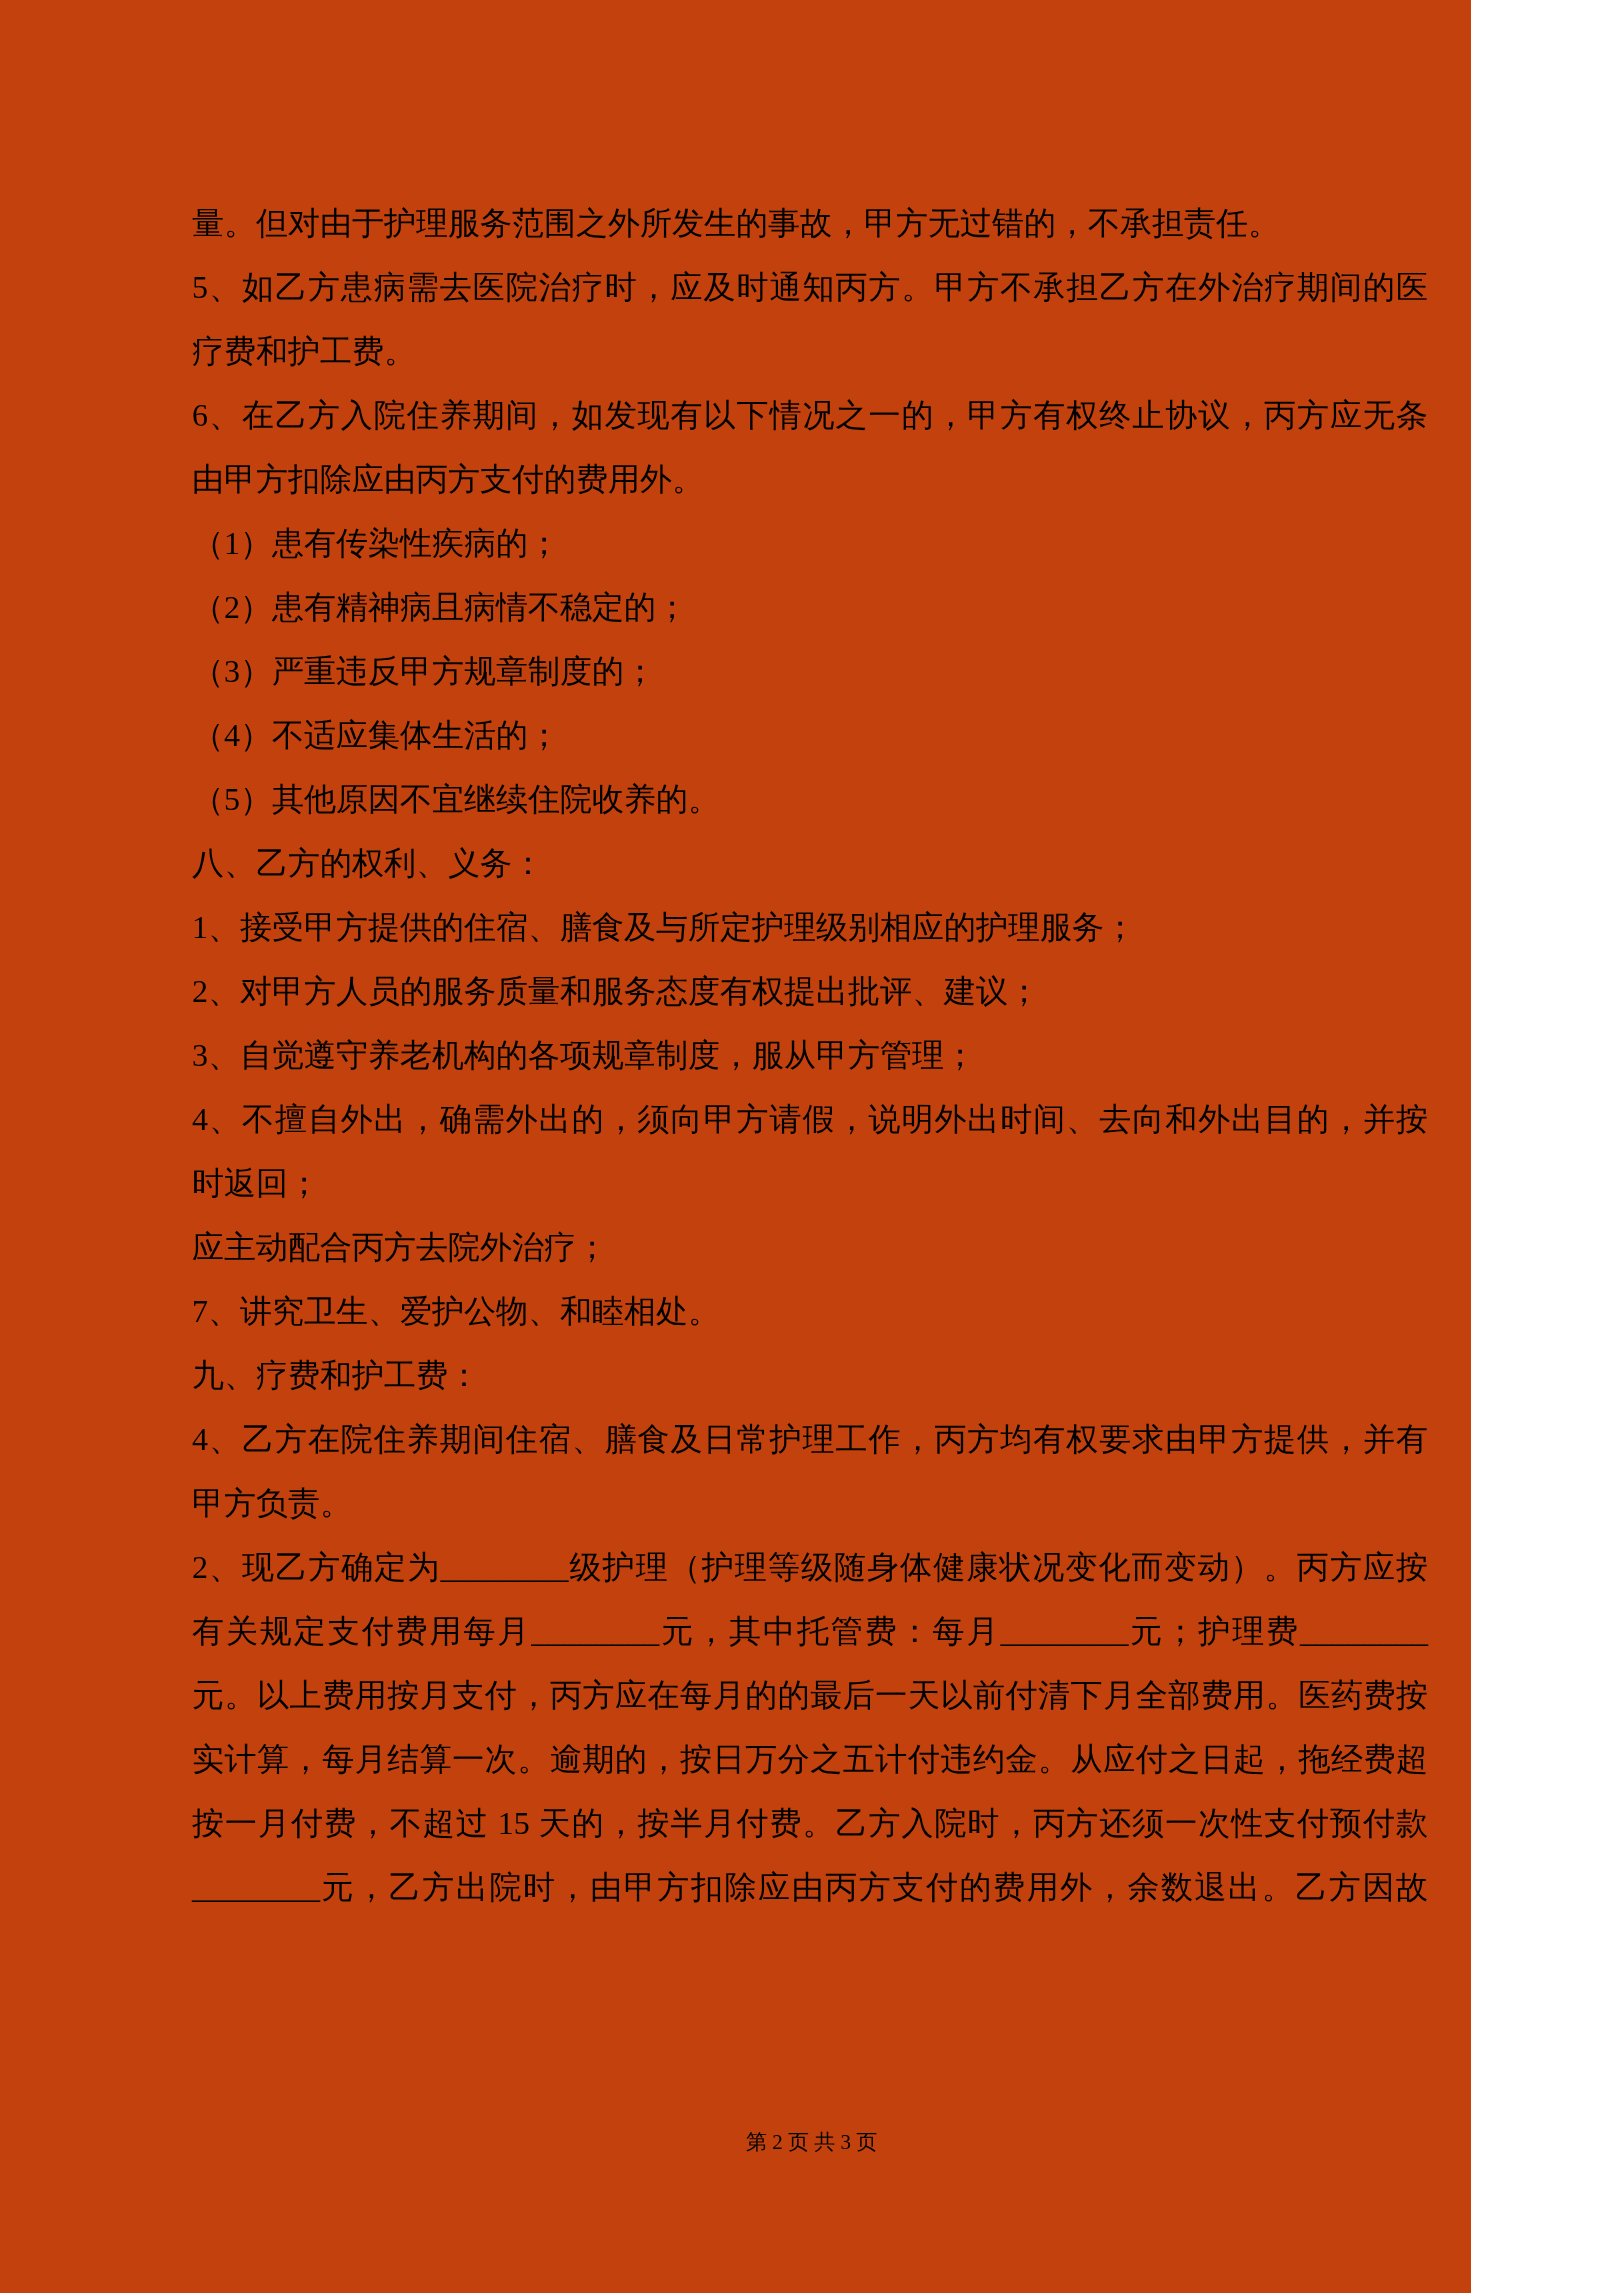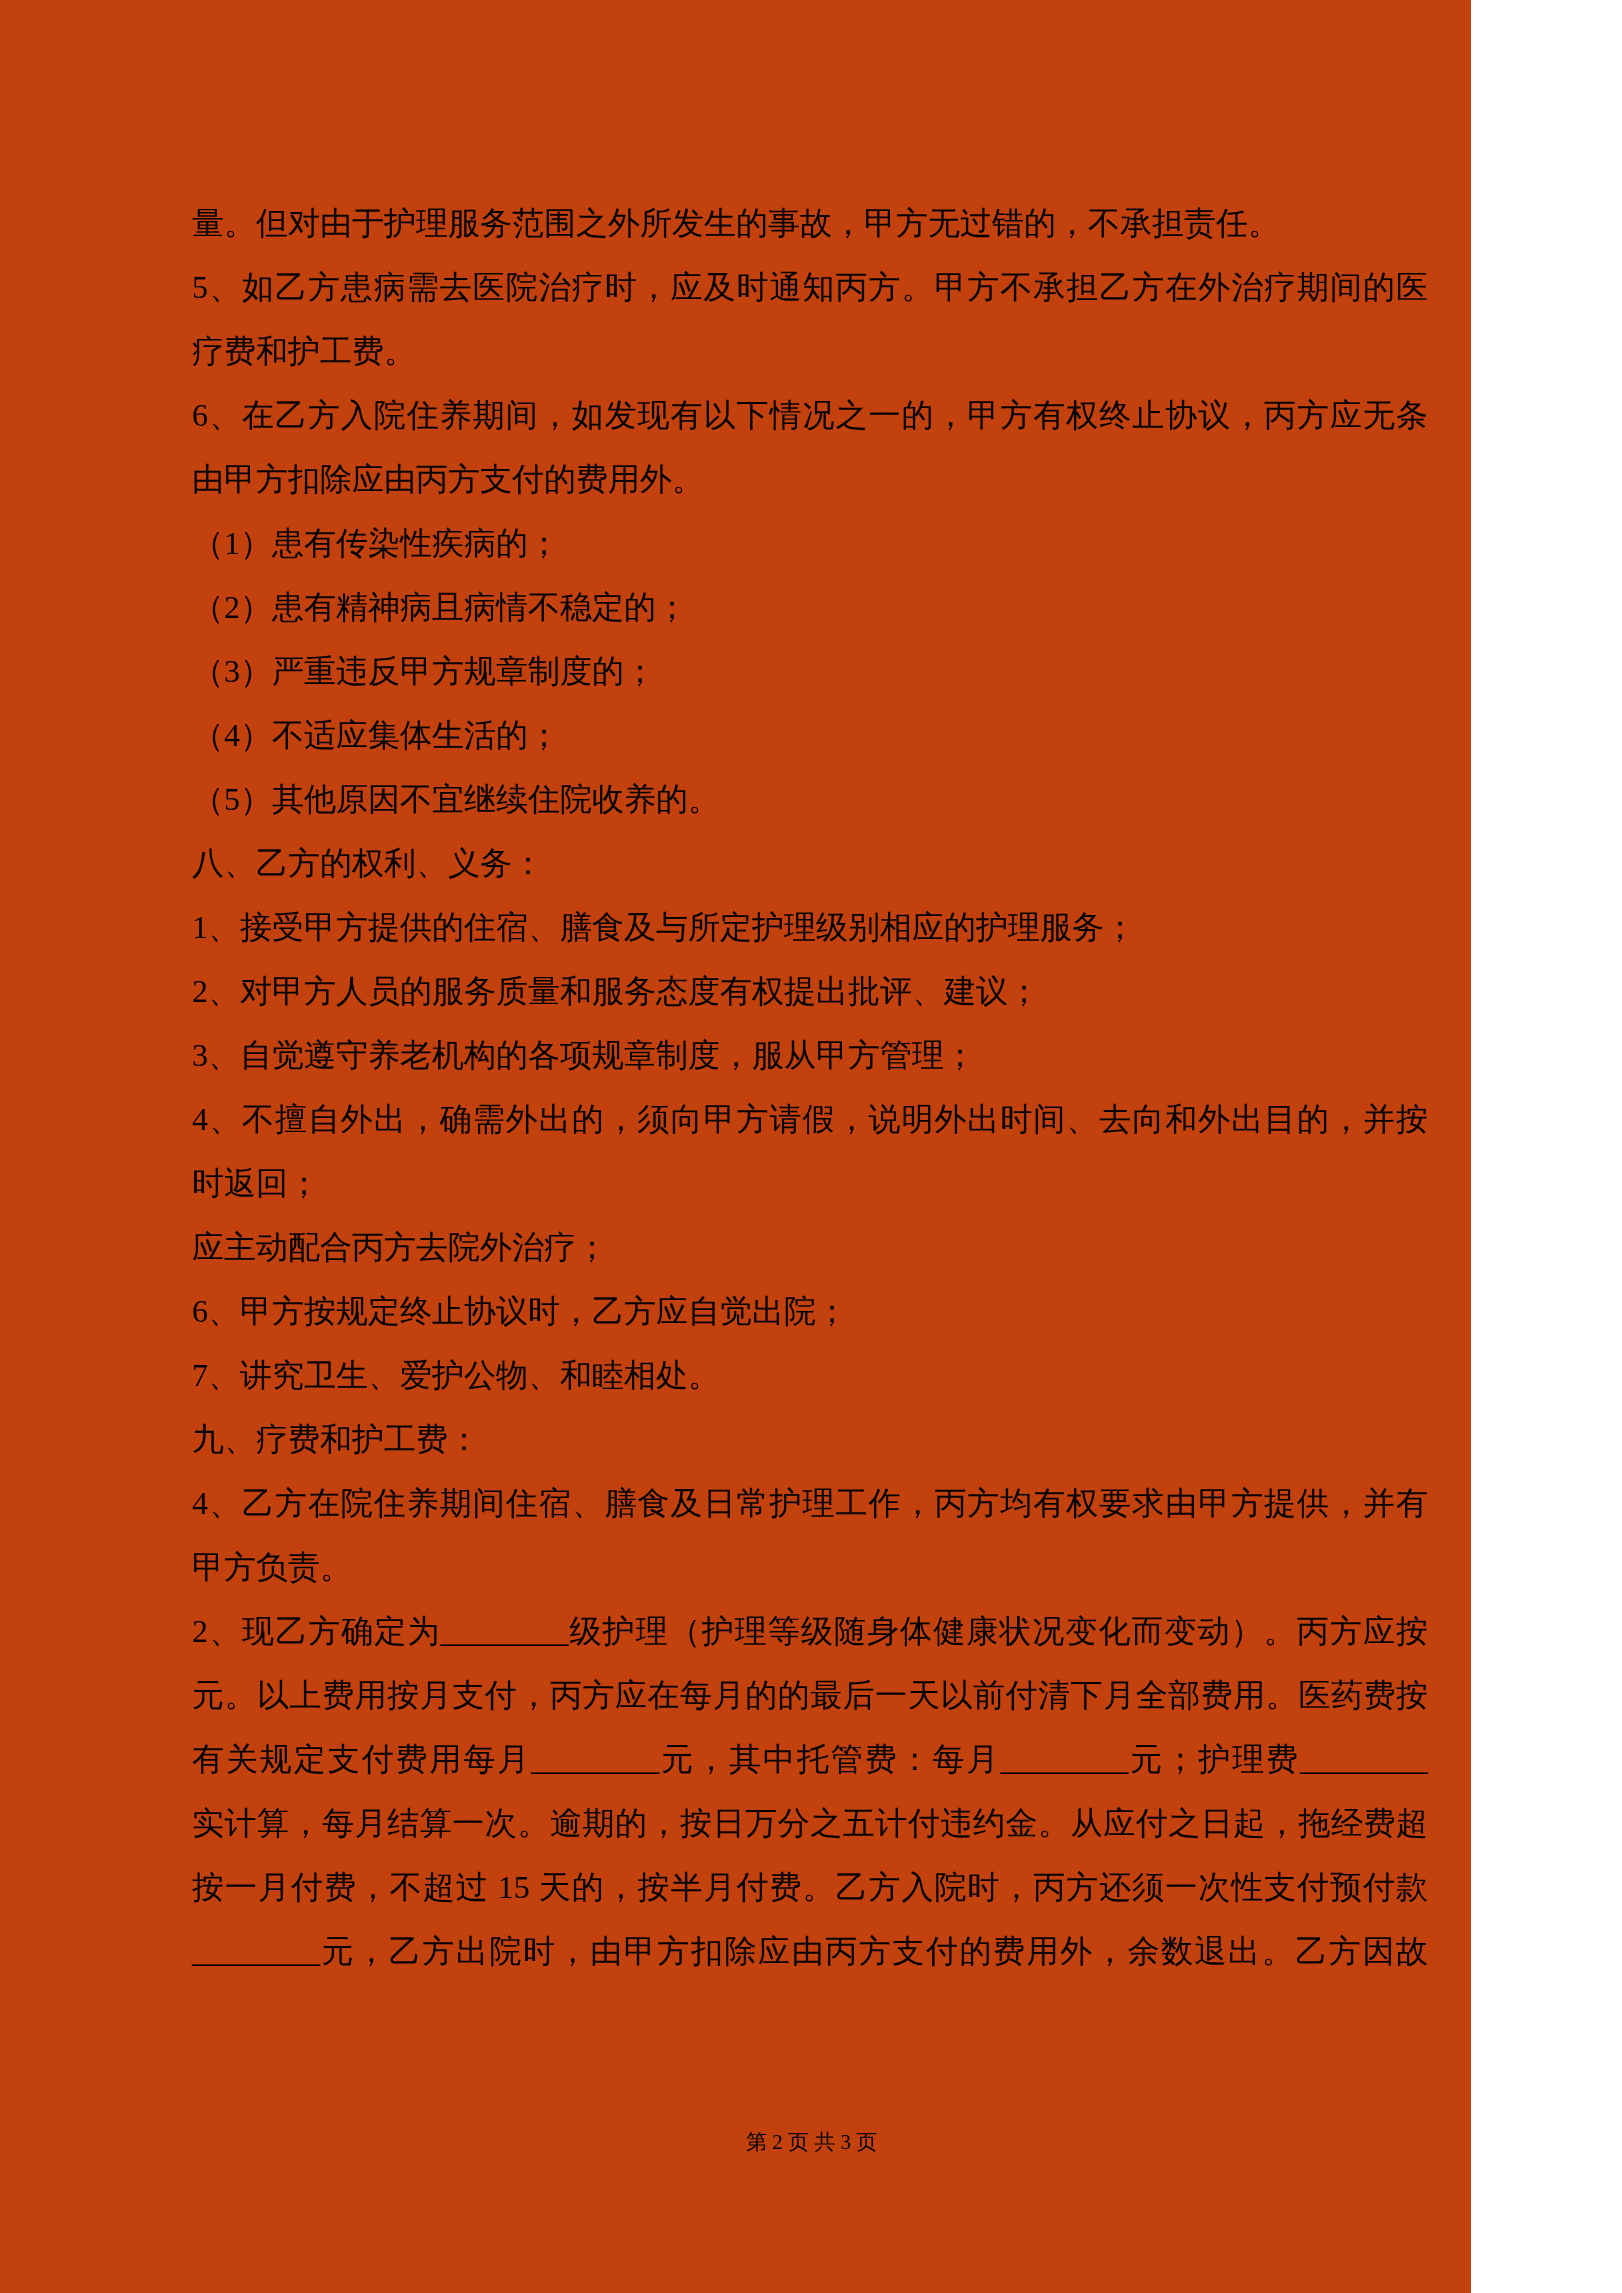--- a/index.html
+++ b/index.html
@@ -64,28 +64,27 @@
     <div class="line">（3）严重违反甲方规章制度的；</div>
     <div class="line">（4）不适应集体生活的；</div>
     <div class="line">（5）其他原因不宜继续住院收养的。</div>
     <div class="line">八、乙方的权利、义务：</div>
     <div class="line">1、接受甲方提供的住宿、膳食及与所定护理级别相应的护理服务；</div>
     <div class="line">2、对甲方人员的服务质量和服务态度有权提出批评、建议；</div>
     <div class="line">3、自觉遵守养老机构的各项规章制度，服从甲方管理；</div>
     <div class="line fill">4、不擅自外出，确需外出的，须向甲方请假，说明外出时间、去向和外出目的，并按</div>
     <div class="line">时返回；</div>
     <div class="line">应主动配合丙方去院外治疗；</div>
-    <div class="line">6、甲方按规定终止协议时，乙方应自觉出院；</div>
     <div class="line">7、讲究卫生、爱护公物、和睦相处。</div>
     <div class="line">九、疗费和护工费：</div>
     <div class="line fill">4、乙方在院住养期间住宿、膳食及日常护理工作，丙方均有权要求由甲方提供，并有</div>
     <div class="line">甲方负责。</div>
     <div class="line fill">2、现乙方确定为________级护理（护理等级随身体健康状况变化而变动）。丙方应按</div>
+    <div class="line fill">有关规定支付费用每月________元，其中托管费：每月________元；护理费________</div>
     <div class="line fill">元。以上费用按月支付，丙方应在每月的的最后一天以前付清下月全部费用。医药费按</div>
-    <div class="line fill">有关规定支付费用每月________元，其中托管费：每月________元；护理费________</div>
     <div class="line fill">实计算，每月结算一次。逾期的，按日万分之五计付违约金。从应付之日起，拖经费超</div>
     <div class="line fill">按一月付费，不超过 15 天的，按半月付费。乙方入院时，丙方还须一次性支付预付款</div>
     <div class="line fill">________元，乙方出院时，由甲方扣除应由丙方支付的费用外，余数退出。乙方因故</div>
   </div>
 
   <div class="page-footer">第 2 页 共 3 页</div>
 </div>
 
 
 </body></html>

